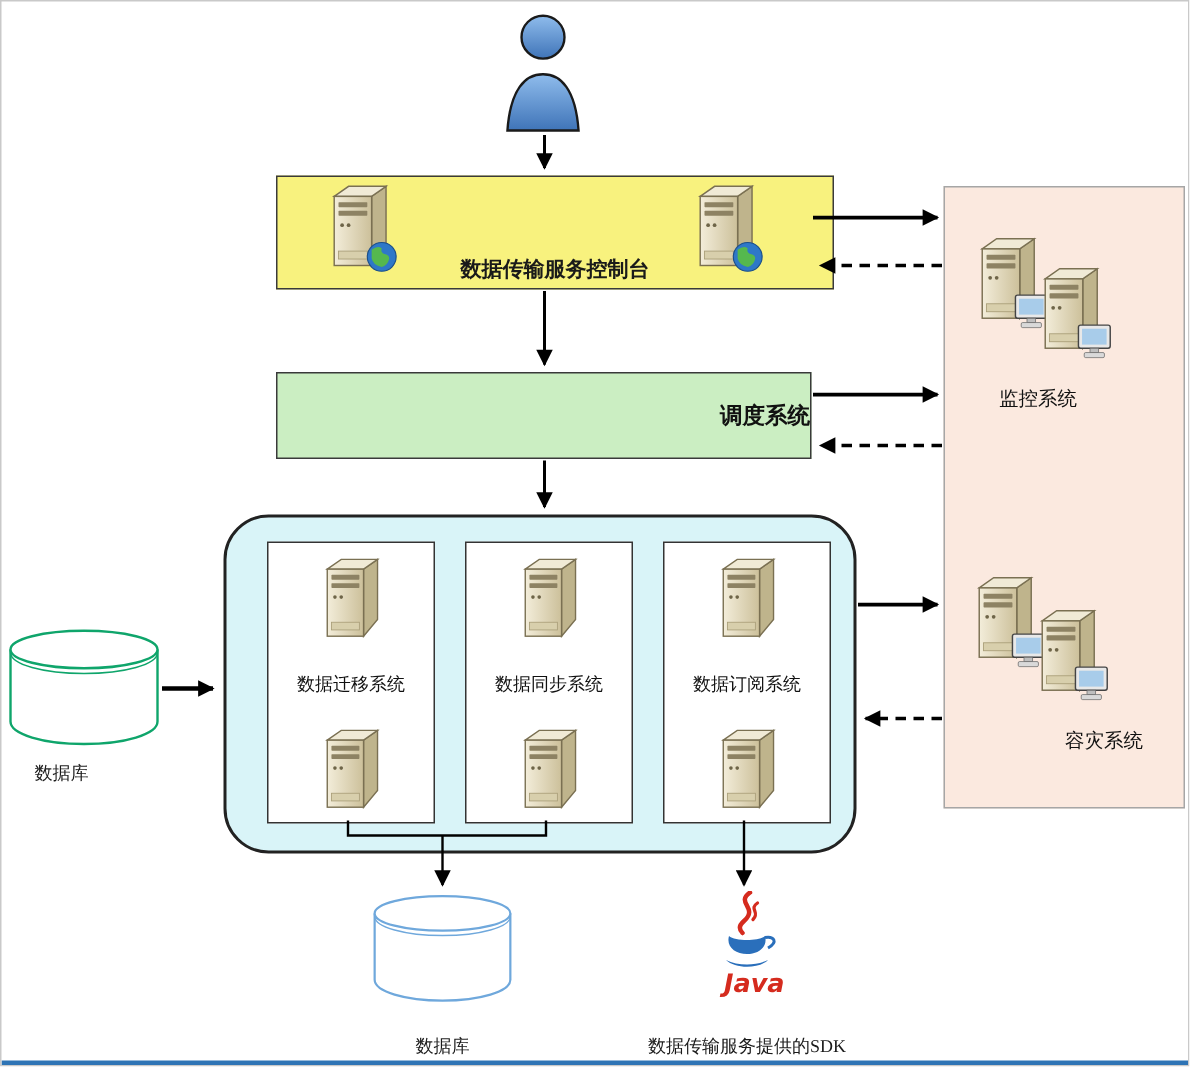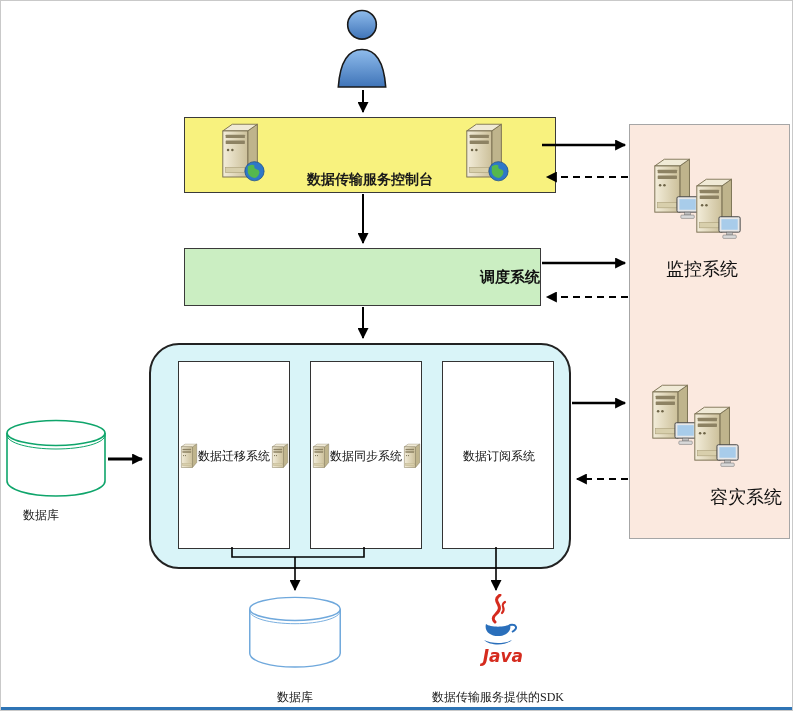--- a/index.html
+++ b/index.html
@@ -10,29 +10,29 @@
   .icon-svg { position:absolute; display:block; }
 
   .box { position:absolute; border:1px solid #3a3a3a; }
   .console-box { left:183px; top:116px; width:372px; height:76px; background:#F8F27E; }
   .console-label { position:absolute; left:0; right:0; bottom:3px; text-align:center; font-size:14px; font-weight:bold; color:#1a1a1a; }
 
   .scheduler-box { left:183px; top:247px; width:357px; height:58px; background:#CBEEC2; display:flex; align-items:center; justify-content:flex-end; }
   .scheduler-label { font-size:15px; font-weight:bold; color:#111; }
 
   .container-box { position:absolute; left:148px; top:342px; width:422px; height:226px; background:#D9F4F8; border:2px solid #222; border-radius:30px; }
-  .subsys-box { position:absolute; top:16px; width:112px; height:188px; background:#ffffff; border:1px solid #333; display:flex; flex-direction:row; align-items:center; justify-content:space-between; padding:10px 0 8px 0; }
+  .subsys-box { position:absolute; top:16px; width:112px; height:188px; background:#ffffff; border:1px solid #333; display:flex; flex-direction:column; align-items:center; justify-content:space-between; padding:10px 0 8px 0; }
   .subsys-box .sub-icon { position:static; width:44px; height:54px; }
   .subsys-label { font-size:12px; color:#111; white-space:nowrap; }
   .subsys-1 { left:27px; }
   .subsys-2 { left:159px;align-items:center; }
   .subsys-3 { left:291px;gap:20px; }
 
   .side-panel { position:absolute; left:628px; top:123px; width:161px; height:415px; background:#FBE9DF; border:1px solid #a6a6a6; }
-  .side-label { position:absolute; font-size:18px; color:#111; white-space:nowrap; }
+  .side-label { position:absolute; font-size:13px; color:#111; white-space:nowrap; }
 
   .small-label { position:absolute; font-size:12px; color:#1a1a1a; text-align:center; white-space:nowrap;font-family:Liberation Serif, serif; }
   .java-text { position:absolute; left:472px; top:645px; width:50px; text-align:right; font-size:17px; font-weight:bold; font-style:italic; color:#D52B1E; }
 
   .connector-layer { position:absolute; left:0; top:0; pointer-events:none; }
   .bottom-strip { position:absolute; left:0; right:0; bottom:0; height:3px; background:#2E74B5; }
 </style>
 </head>
 <body>
 

